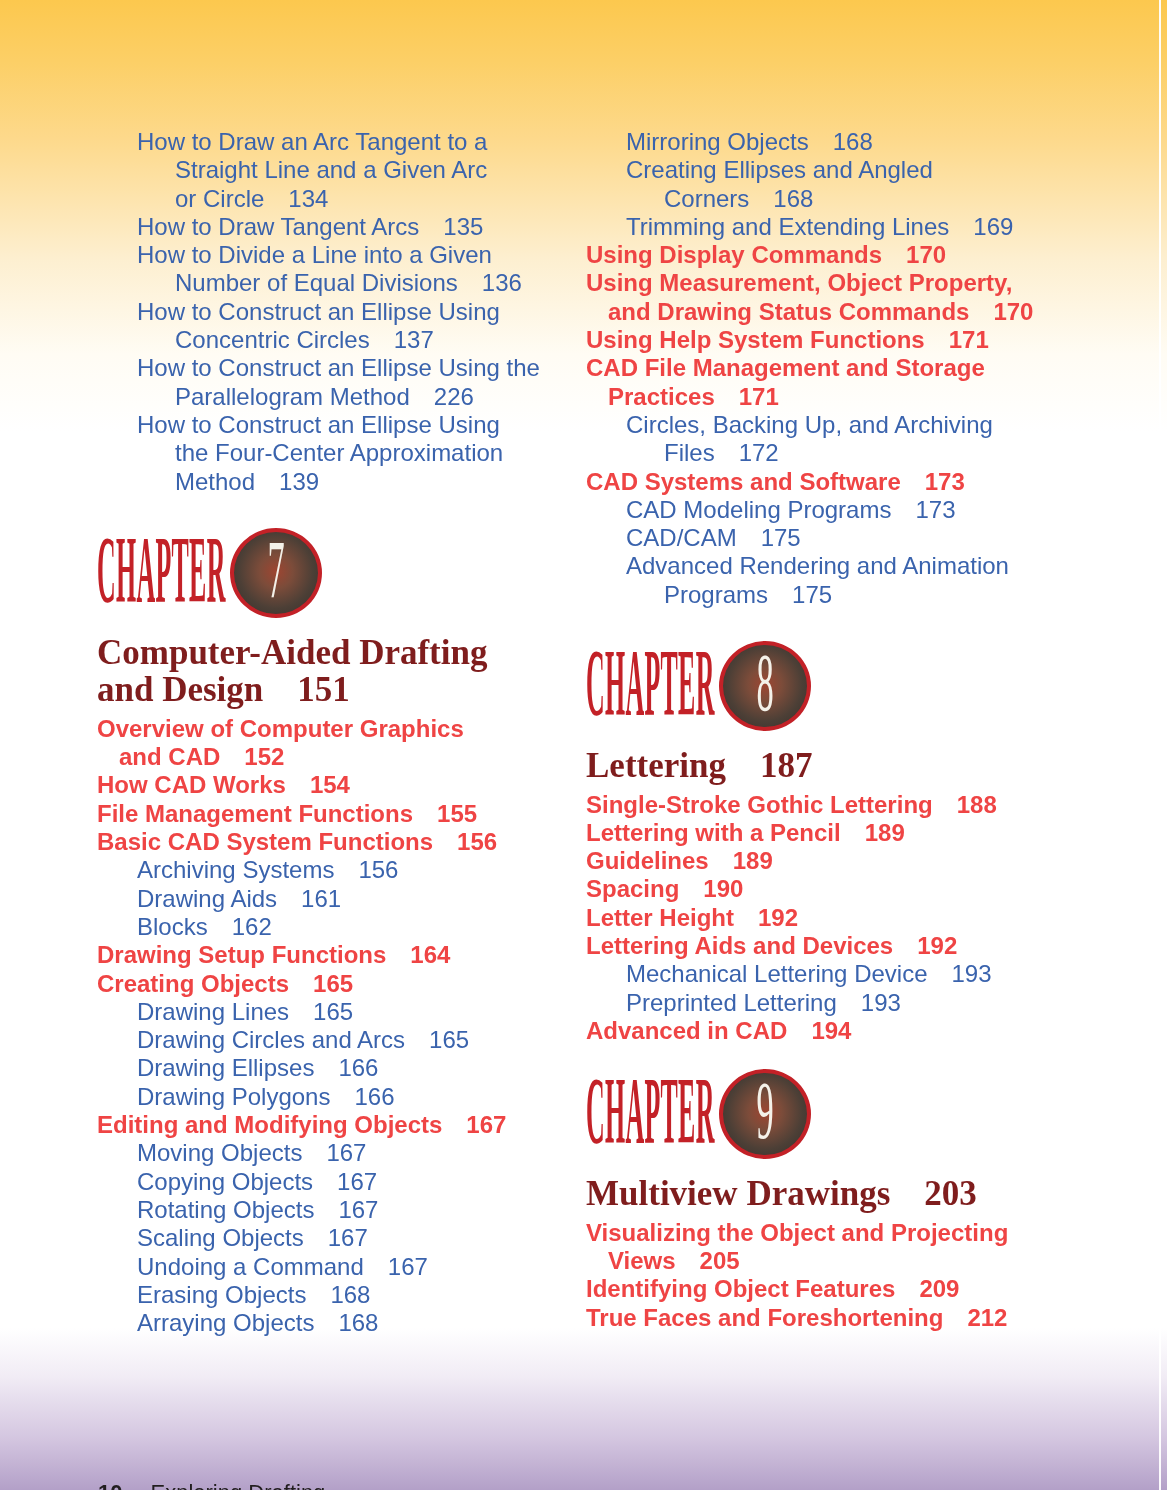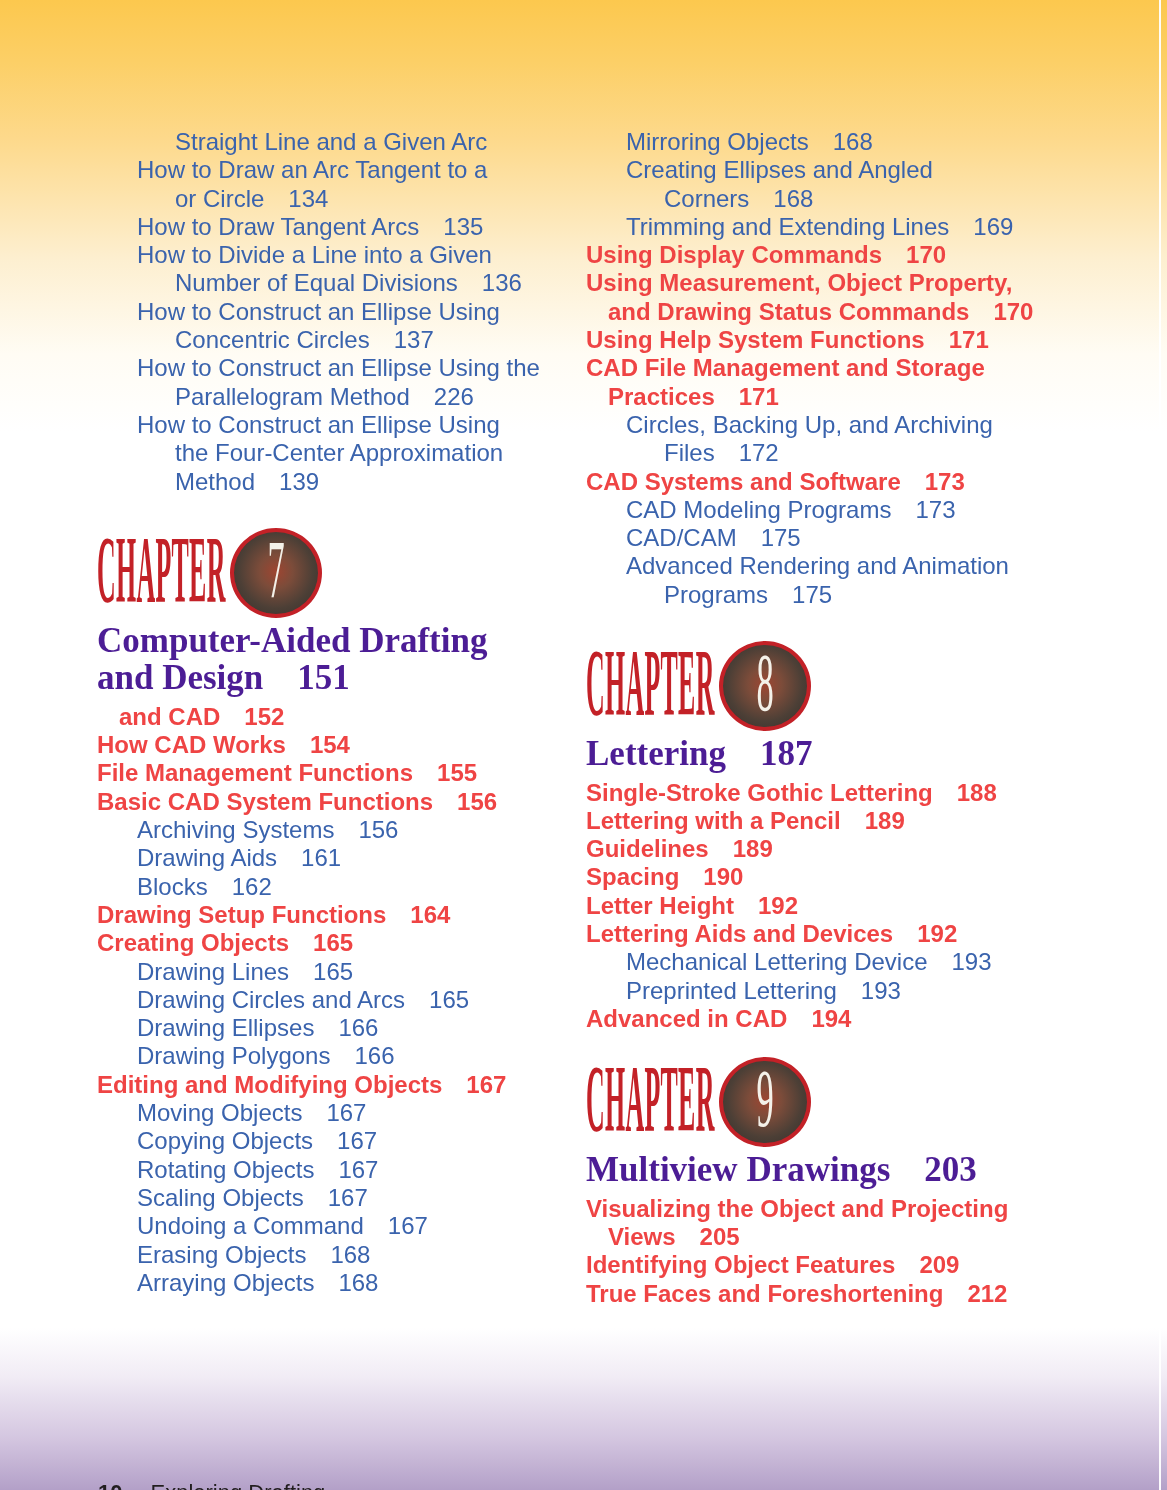--- a/index.html
+++ b/index.html
@@ -66,25 +66,25 @@
       #9e4531 0%, #7c4c3a 28%, #4c3f36 62%, #342e2a 100%);
   }
   .chapter-num {
     position:absolute; left:50%; top:50%;
     transform:translate(-50%,-54%) scaleX(0.42);
     font-family:"Liberation Serif", serif;
     font-size:82px; line-height:82px;
     color:#f4f1e9;
   }
   .chapter-title {
-    margin-top:2px;
+    margin-top:14px;
     font-family:"Liberation Serif", serif;
     font-weight:bold;
     font-size:35px; line-height:37.5px;
-    color:#4c1d95;
+    color:#7f1d1d;
     white-space:nowrap;
   }
   .pg-red { display:inline-block; margin-left:34px; }
   
   .footer {
     position:absolute; left:98px; top:1480px;
     font-size:22px; line-height:26px; color:#221e1f;
     white-space:nowrap;
   }
   .footer .num { font-weight:bold; margin-right:28px; }
@@ -92,22 +92,22 @@
 </head>
 <body>
 
 <div id="page">
   <div class="grad-top"></div>
   <div class="grad-bottom"></div>
   <div class="edge-line"></div>
 
   <div class="col col-left" id="col-left">
       <div class="entry blue">
+        <div class="line"><span class="txt">How to Draw an Arc Tangent to a</span></div>
         <div class="line cont"><span class="txt">Straight Line and a Given Arc</span></div>
-        <div class="line"><span class="txt">How to Draw an Arc Tangent to a</span></div>
         <div class="line cont"><span class="txt">or Circle</span><span class="pg">134</span></div>
       </div>
       <div class="entry blue">
         <div class="line"><span class="txt">How to Draw Tangent Arcs</span><span class="pg">135</span></div>
       </div>
       <div class="entry blue">
         <div class="line"><span class="txt">How to Divide a Line into a Given</span></div>
         <div class="line cont"><span class="txt">Number of Equal Divisions</span><span class="pg">136</span></div>
       </div>
       <div class="entry blue">
@@ -129,20 +129,21 @@
           <span class="chapter-badge">
             <span class="chapter-num">7</span>
           </span>
         </div>
         <div class="chapter-title">
           <div class="title-line"><span>Computer-Aided Drafting</span></div>
           <div class="title-line"><span>and Design</span><span class="pg-red">151</span></div>
         </div>
       </div>
       <div class="entry bold">
+        <div class="line"><span class="txt">Overview of Computer Graphics</span></div>
         <div class="line cont"><span class="txt">and CAD</span><span class="pg">152</span></div>
       </div>
       <div class="entry bold">
         <div class="line"><span class="txt">How CAD Works</span><span class="pg">154</span></div>
       </div>
       <div class="entry bold">
         <div class="line"><span class="txt">File Management Functions</span><span class="pg">155</span></div>
       </div>
       <div class="entry bold">
         <div class="line"><span class="txt">Basic CAD System Functions</span><span class="pg">156</span></div>

